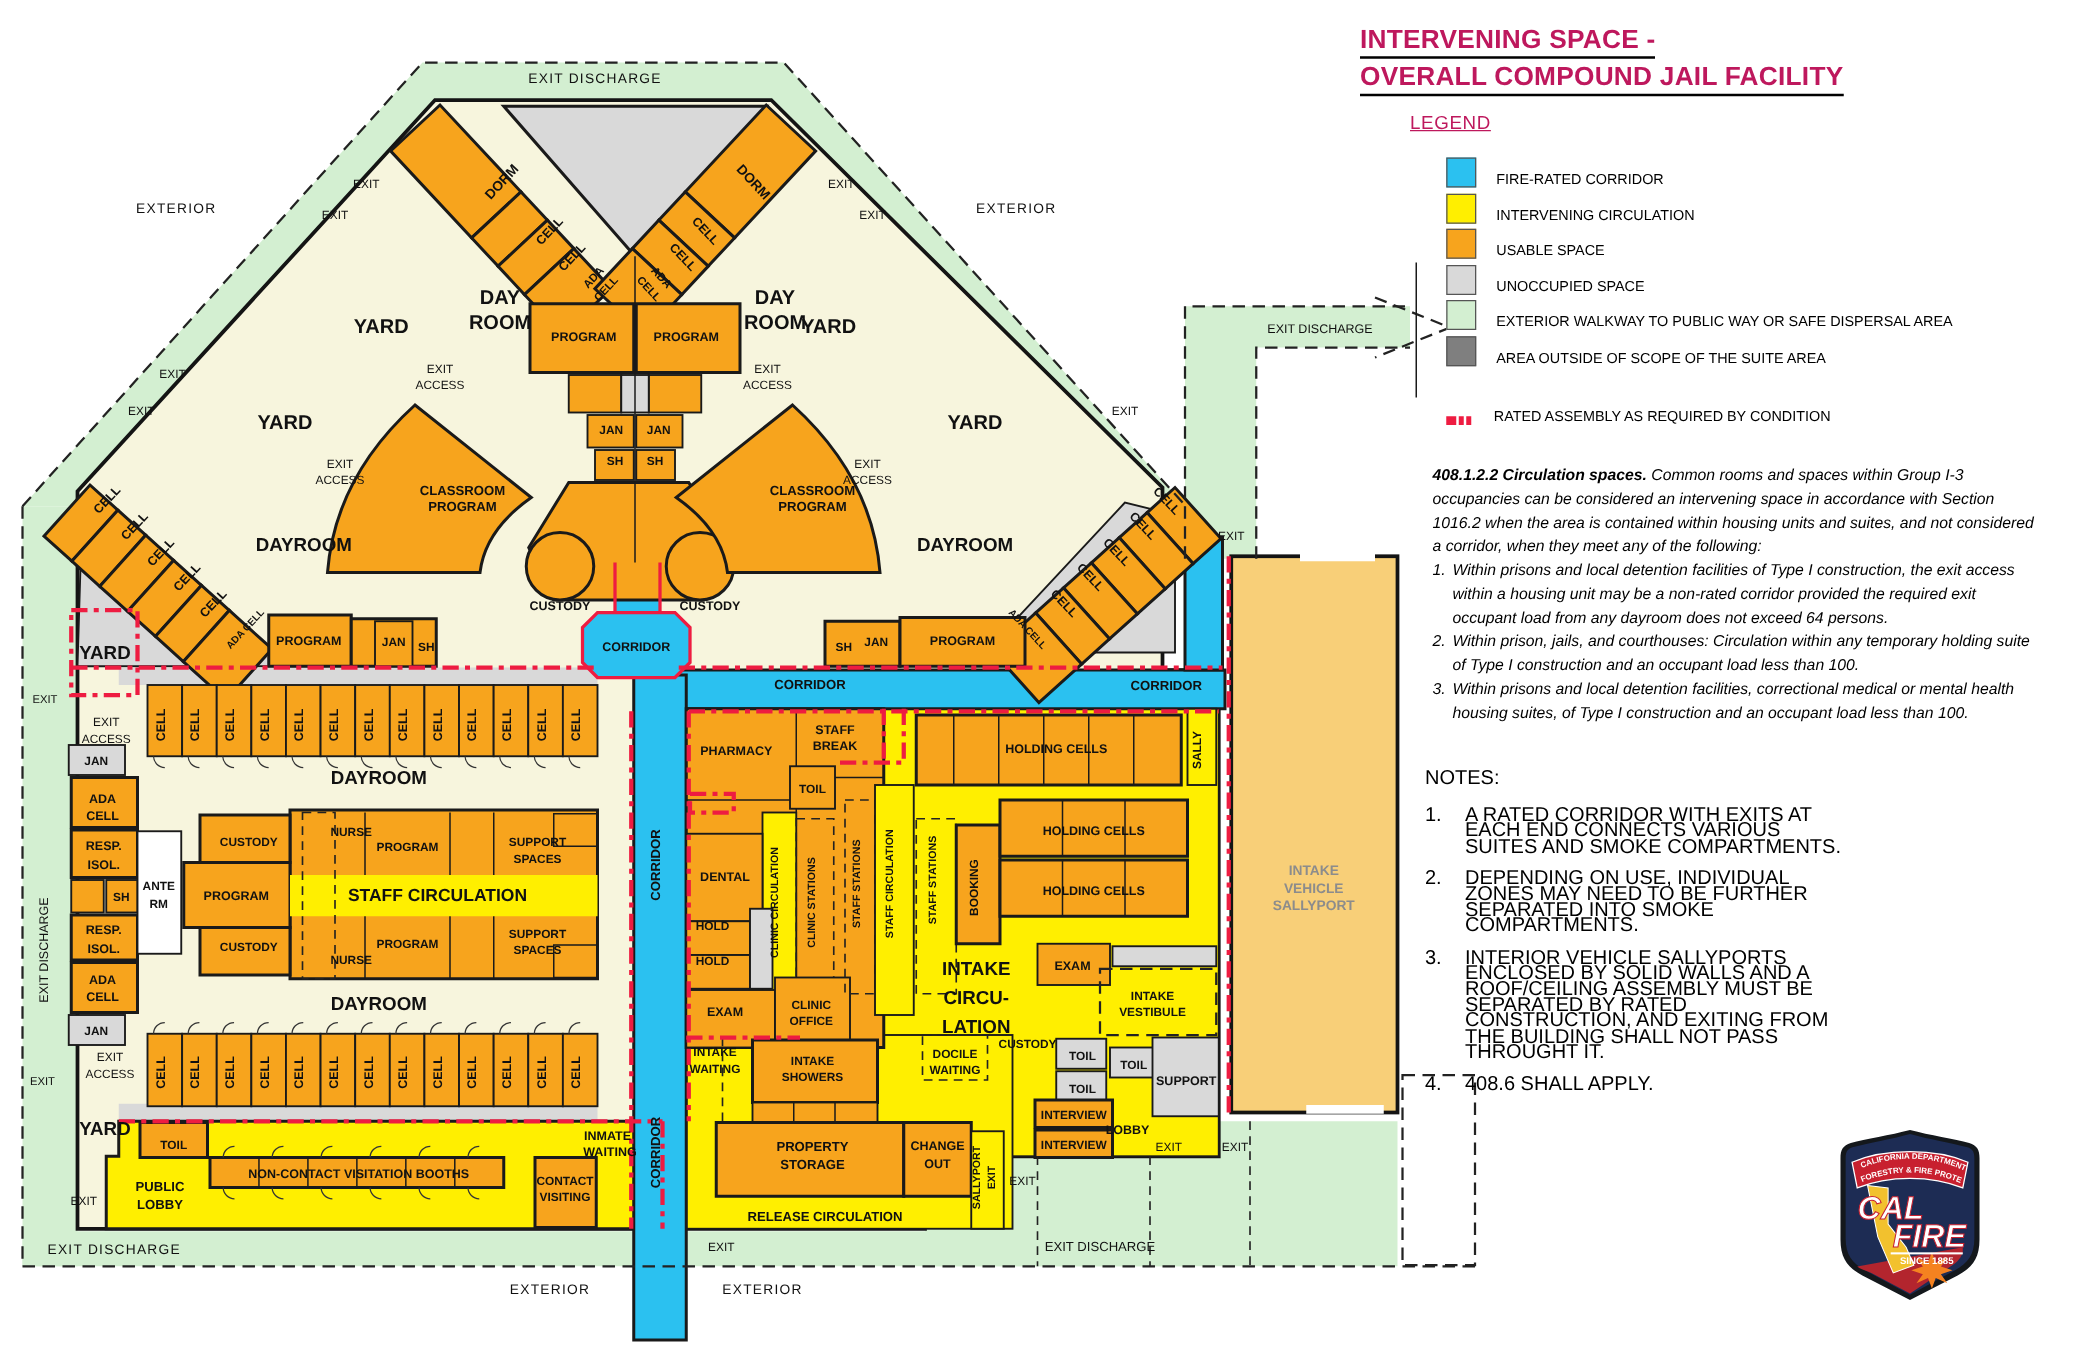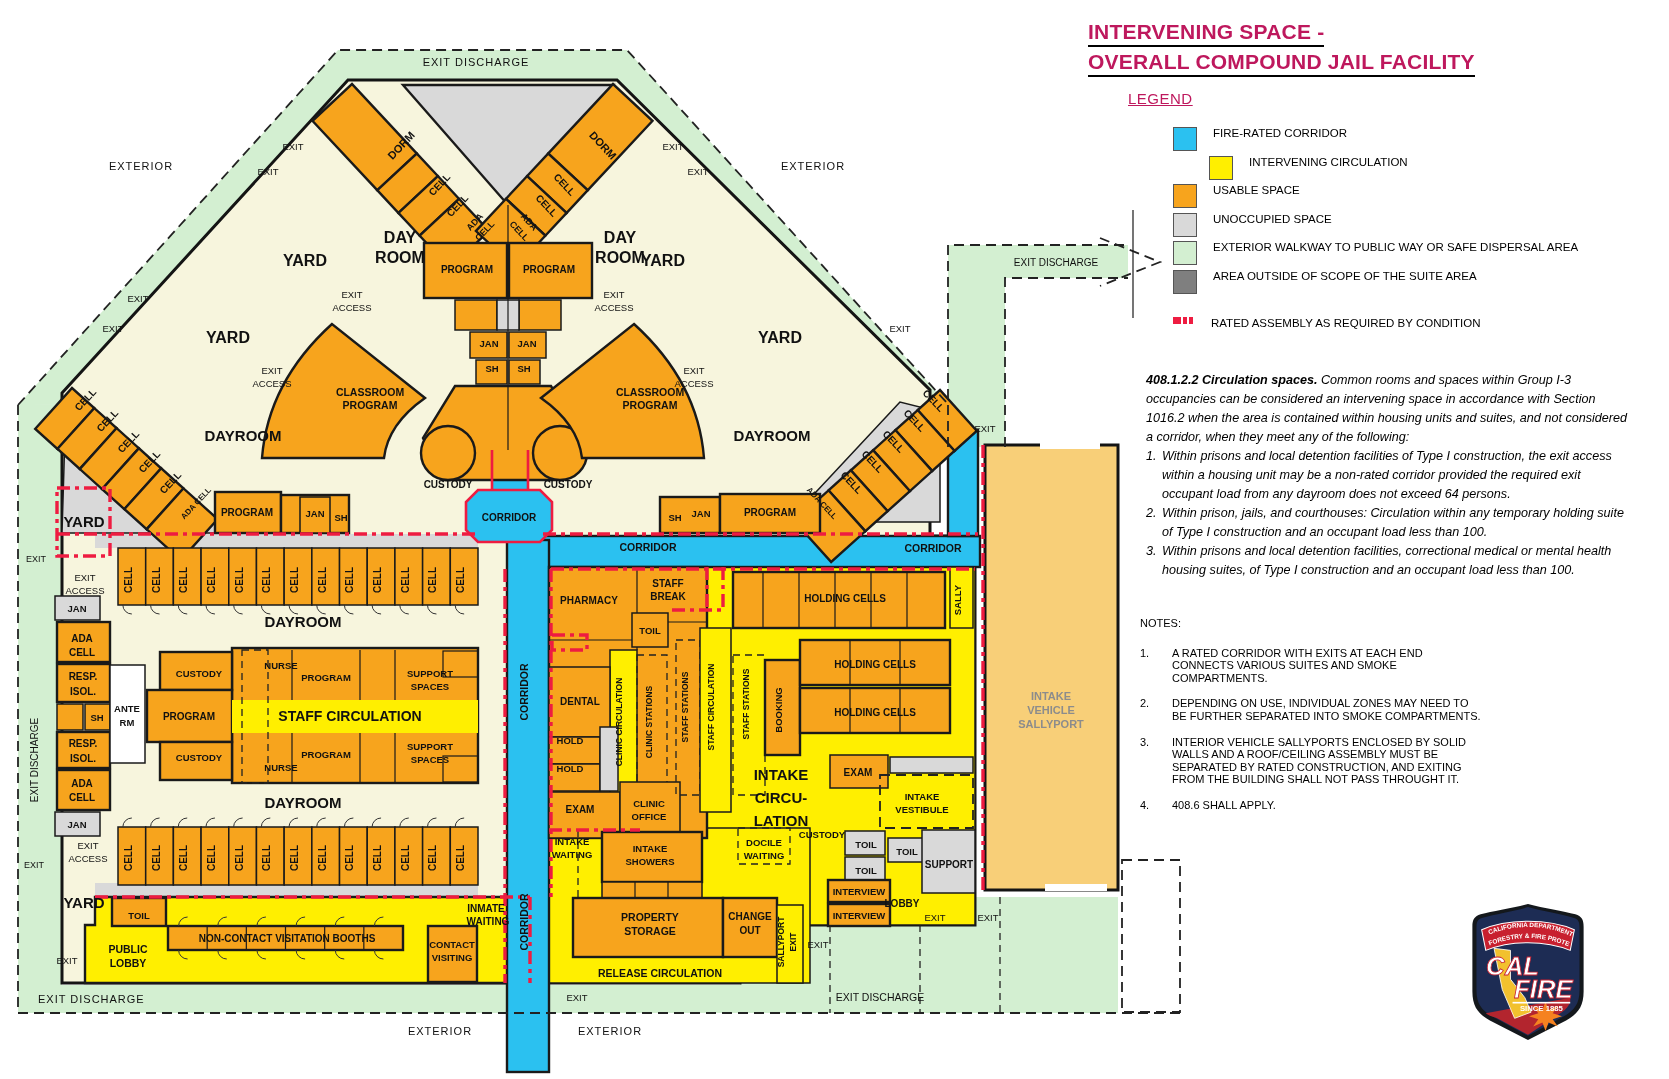--- a/index.html
+++ b/index.html
@@ -15,31 +15,31 @@
   .rsolid{stroke:#ee1c41;stroke-width:2.6;fill:none}
   .kdash{stroke:#222;stroke-width:1.3;fill:none;stroke-dasharray:7 5}
   .kdash2{stroke:#222;stroke-width:1.8;fill:none;stroke-dasharray:10 6}
   .door{fill:none;stroke:#333;stroke-width:1}
   .thin{stroke:#1a1a1a;stroke-width:1.2}
   
   .panel{position:absolute;color:#be185d;}
   .ttl{font-size:21px;font-weight:bold;letter-spacing:.2px;border-bottom:2.6px solid #000;display:table;padding-bottom:1px;margin-bottom:3px;white-space:nowrap;}
   .legend-h{font-size:15px;letter-spacing:.5px;text-decoration:underline;}
   #legend-items{position:absolute;left:1157px;top:127px;width:480px;height:215px;}
-  .lrow{position:absolute;left:16px;height:23px;display:flex;align-items:flex-start;}
+  .lrow{position:absolute;left:0;height:23px;display:flex;align-items:flex-end;}
   .lsw{width:22px;height:22px;border:1px solid #555;margin-right:16px;flex:0 0 auto;}
   .ldash{display:flex;align-items:center;margin-right:16px;width:22px;flex:0 0 auto;}
   .ldash i{display:block;width:4px;height:7px;background:#ee1c41;margin-right:2px;}
   .ldash i.big{width:8px;}
   .llab{font-size:11.5px;white-space:nowrap;}
   #code{position:absolute;left:1146px;top:371px;width:482px;font-style:italic;font-size:12.6px;line-height:19px;color:#000;}
   #code b{font-style:italic;}
   .ci{display:flex;}
   .ci .n{flex:0 0 16px;}
-  #notes{position:absolute;left:1140px;top:617px;width:420px;font-size:11px;line-height:12.6px;color:#000;}
+  #notes{position:absolute;left:1140px;top:617px;width:420px;font-size:16px;line-height:12.6px;color:#000;}
   #notes .nh{margin-bottom:17px;}
   .nitem{display:flex;margin-bottom:13px;}
   .nitem .nn{flex:0 0 32px;}
   #logo{position:absolute;left:1471px;top:903px;width:114px;height:138px;}
 </style>
 </head>
 <body>
 
 <div id="stage">
 
@@ -544,21 +544,21 @@
   <div class="ttl">INTERVENING SPACE -</div>
   <div class="ttl">OVERALL COMPOUND JAIL FACILITY</div>
 </div>
 
 <div class="panel legend-h" style="left:1128px;top:90px;">LEGEND</div>
 <div id="legend-items">
       <div class="lrow" style="top: 0px;">
         <span class="lsw" style="background: rgb(43, 193, 240);"></span>
         <span class="llab">FIRE-RATED CORRIDOR</span>
       </div>
-      <div class="lrow" style="top: 28.6px; margin-left: 36px;">
+      <div class="lrow" style="top: 28.6px;">
         <span class="lsw" style="background: rgb(255, 239, 0);"></span>
         <span class="llab">INTERVENING CIRCULATION</span>
       </div>
       <div class="lrow" style="top: 57.2px;">
         <span class="lsw" style="background: rgb(247, 164, 29);"></span>
         <span class="llab">USABLE SPACE</span>
       </div>
       <div class="lrow" style="top: 85.8px;">
         <span class="lsw" style="background: rgb(217, 217, 217);"></span>
         <span class="llab">UNOCCUPIED SPACE</span>

